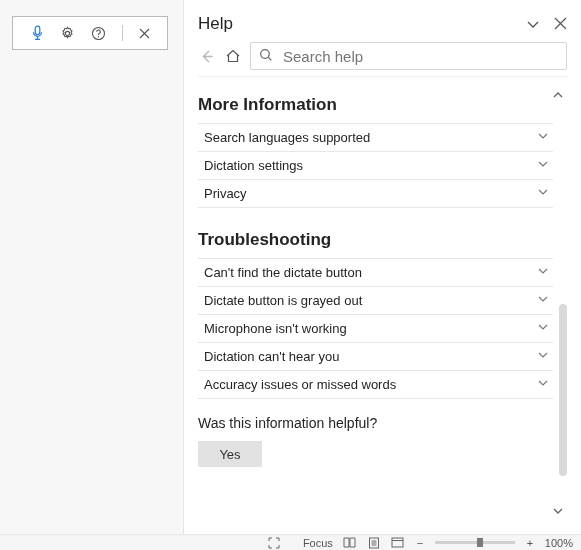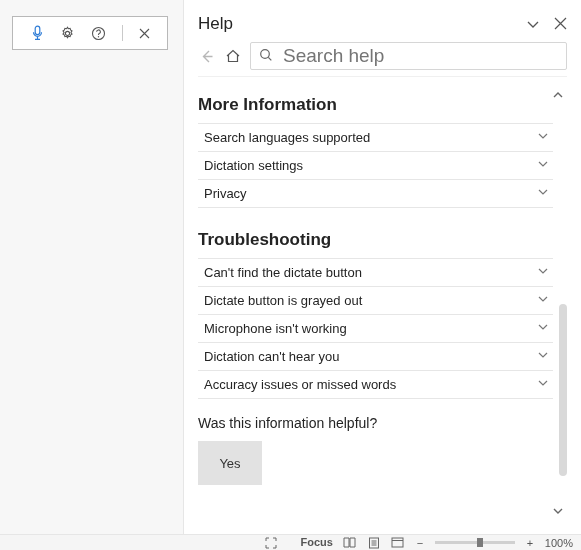--- a/index.html
+++ b/index.html
@@ -76,21 +76,21 @@
     flex:1;
     height:28px;
     border:1px solid var(--border);
     border-radius:2px;
     display:flex; align-items:center; gap:8px;
     padding:0 8px;
     background:#fff;
   }
   .searchbox input {
     border:none; outline:none; flex:1;
-    font-size:19px; color:#ec4899; background:transparent;
+    font-size:15px; color:#ec4899; background:transparent;
   }
 
   .help-body {
     flex:1;
     margin-top:6px;
     position:relative;
     overflow:hidden;
   }
   .help-scroll {
     height:100%;
@@ -114,21 +114,21 @@
     border-bottom:1px solid var(--border-light);
     padding:0 4px 0 6px;
     cursor:pointer;
     font-size:13px;
   }
   .chev { color:#666; }
 
   .feedback-q { font-size:14px; margin:16px 0 10px 0; }
   .feedback-btns { display:flex; gap:10px; }
   .feedback-btns button {
-    width:64px; height:44px;
+    width:64px; height:26px;
     border:none;
     background:var(--feedback-btn);
     font-size:13px; color:#333;
     cursor:pointer;
   }
 
   .collapse-up, .collapse-down {
     position:absolute;
     right:0;
     width:18px; height:18px;
@@ -152,21 +152,21 @@
     left:0; right:0; bottom:0;
     height:16px;
     background:#f5f5f5;
     border-top:1px solid var(--border-light);
     display:flex; align-items:center; justify-content:flex-end;
     gap:10px;
     padding:0 8px;
     font-size:11px;
     color:#555;
   }
-  .statusbar .grp { display:flex; gap:22px;font-weight:bold; }
+  .statusbar .grp { display:flex; align-items:center; gap:22px; }
   .sb-icon { width:14px; height:14px; display:flex; align-items:center; justify-content:center; }
   .zoom-track {
     width:80px; height:3px; background:#d0d0d0; position:relative;
   }
   .zoom-thumb {
     position:absolute; left:42px; top:-3px;
     width:6px; height:9px; background:#7a7a7a;
   }
   .zoom-btn { width:10px; text-align:center; cursor:pointer; }
 

